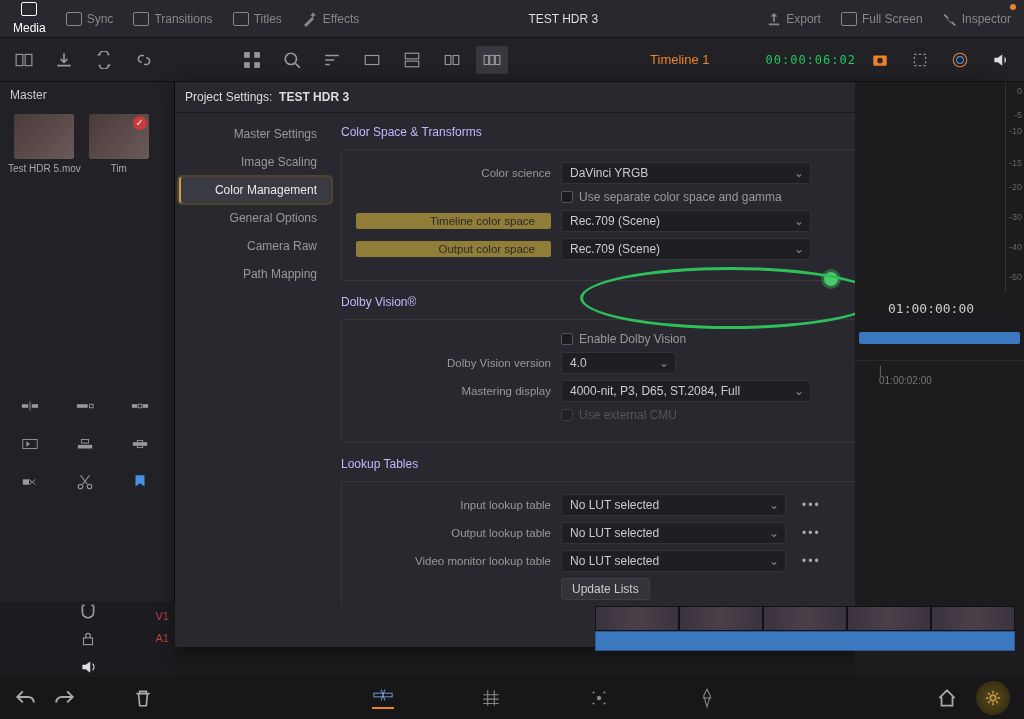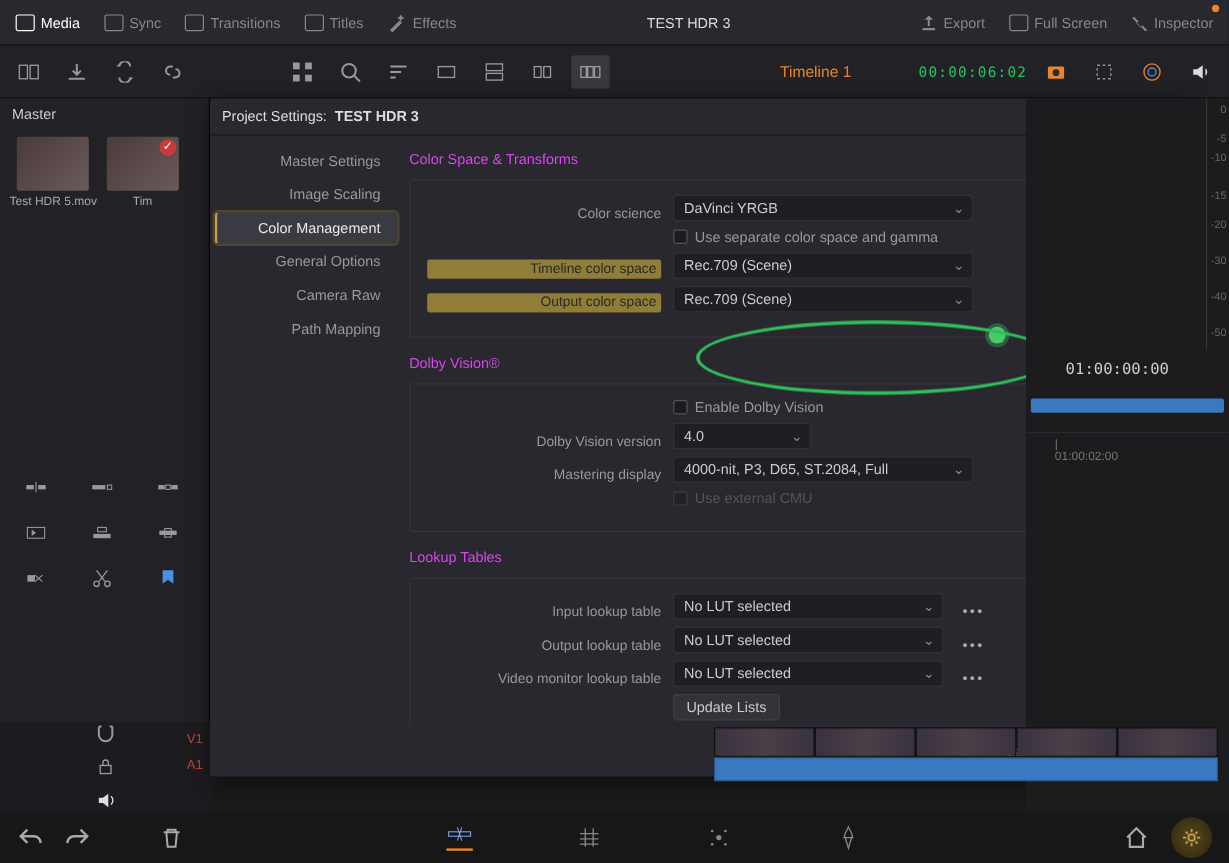--- a/index.html
+++ b/index.html
@@ -16,21 +16,21 @@
   .top-toolbar {
     height: 38px;
     background: #28282e;
     display: flex;
     align-items: center;
     padding: 0 8px;
     gap: 10px;
     border-bottom: 1px solid #111;
   }
   .tab-btn { display: flex; align-items: center; gap: 5px; color: #888; cursor: pointer; padding: 3px 5px; }
-  .tab-btn.active { color: #fff; }
+  .tab-btn.active { color: #fff; flex-direction: column; }
   .tab-btn .ico { width: 16px; height: 14px; border: 1px solid currentColor; border-radius: 2px; }
   .spacer { flex: 1; }
   .title-center { color: #ddd; font-weight: 500; }
   .inspector-dot { width:6px; height:6px; background:#e9842a; border-radius:50%; position:absolute; top:4px; right:8px; }
   .second-bar {
     height: 44px;
     background: #212126;
     display: flex;
     align-items: center;
     padding: 0 8px;
@@ -67,25 +67,25 @@
   }
   .dlg-head { display:flex; align-items:center; padding:8px 10px; border-bottom:1px solid #1a1a1a; }
   .dlg-head .title { color:#ddd; font-size:12px; }
   .dlg-head .dots { margin-left:auto; color:#888; letter-spacing:2px; cursor:pointer; }
   .dlg-body { flex:1; display:flex; overflow:hidden; }
   .dlg-sidebar { width:160px; padding:8px 4px; }
   .side-item { text-align:right; padding:6px 14px 6px 6px; color:#999; cursor:pointer; border-radius:3px; margin-bottom:2px; font-size:12px; }
   .side-item.active { background:#3a3a42; color:#e9e9e9; border-left:2px solid #c8a04a;}
   .hl { background: rgba(170,140,40,0.6); box-shadow: 0 0 0 2px rgba(170,140,40,0.3); }
   .dlg-main { flex:1; padding:6px 16px 6px 6px; overflow:auto; font-size:12px; }
-  .section-title { color:#d946ef; margin:6px 0 10px; font-size:12px; }
+  .section-title { color:#c4b5fd; margin:6px 0 10px; font-size:12px; }
   .section { border:1px solid #35353a; border-radius:3px; padding:12px 14px 14px; margin-bottom:14px; }
-  .row { display:flex; align-items:flex-end; margin-bottom:6px; gap:10px; }
+  .row { display:flex; align-items:center; margin-bottom:6px; gap:10px; }
   .row .lbl { width:195px; text-align:right; color:#999; font-size:11.5px; }
-  .row .lbl.hl-lbl { color:#2a2a2a; background: rgba(200,170,60,0.65); padding:2px 4px; border-radius:2px; }
+  .row .lbl.hl-lbl { color:#2a2a2a; background: rgba(200,170,60,0.65); padding:2px 16px; border-radius:2px; }
   .select { flex:1; max-width:250px; background:#1e1e24; border:1px solid #333; border-radius:3px; height:22px; display:flex; align-items:center; padding:0 8px; color:#ccc; position:relative; cursor:pointer; }
   .select.short { max-width:115px; }
   .select.med { max-width:225px; }
   .chev { position:absolute; right:6px; color:#888; }
   .chk { display:flex; align-items:center; gap:6px; color:#999; }
   .chkbox { width:12px; height:12px; border:1px solid #555; border-radius:2px; background:#1c1c20; }
   .chkbox.dis { opacity:0.5; }
   .dots3 { color:#aaa; letter-spacing:2px; padding:0 6px; cursor:pointer; }
   .btn { background:#33333a; border:1px solid #3f3f46; border-radius:11px; padding:3px 18px; color:#ccc; cursor:pointer; }
   .btn.dis { color:#555; }

